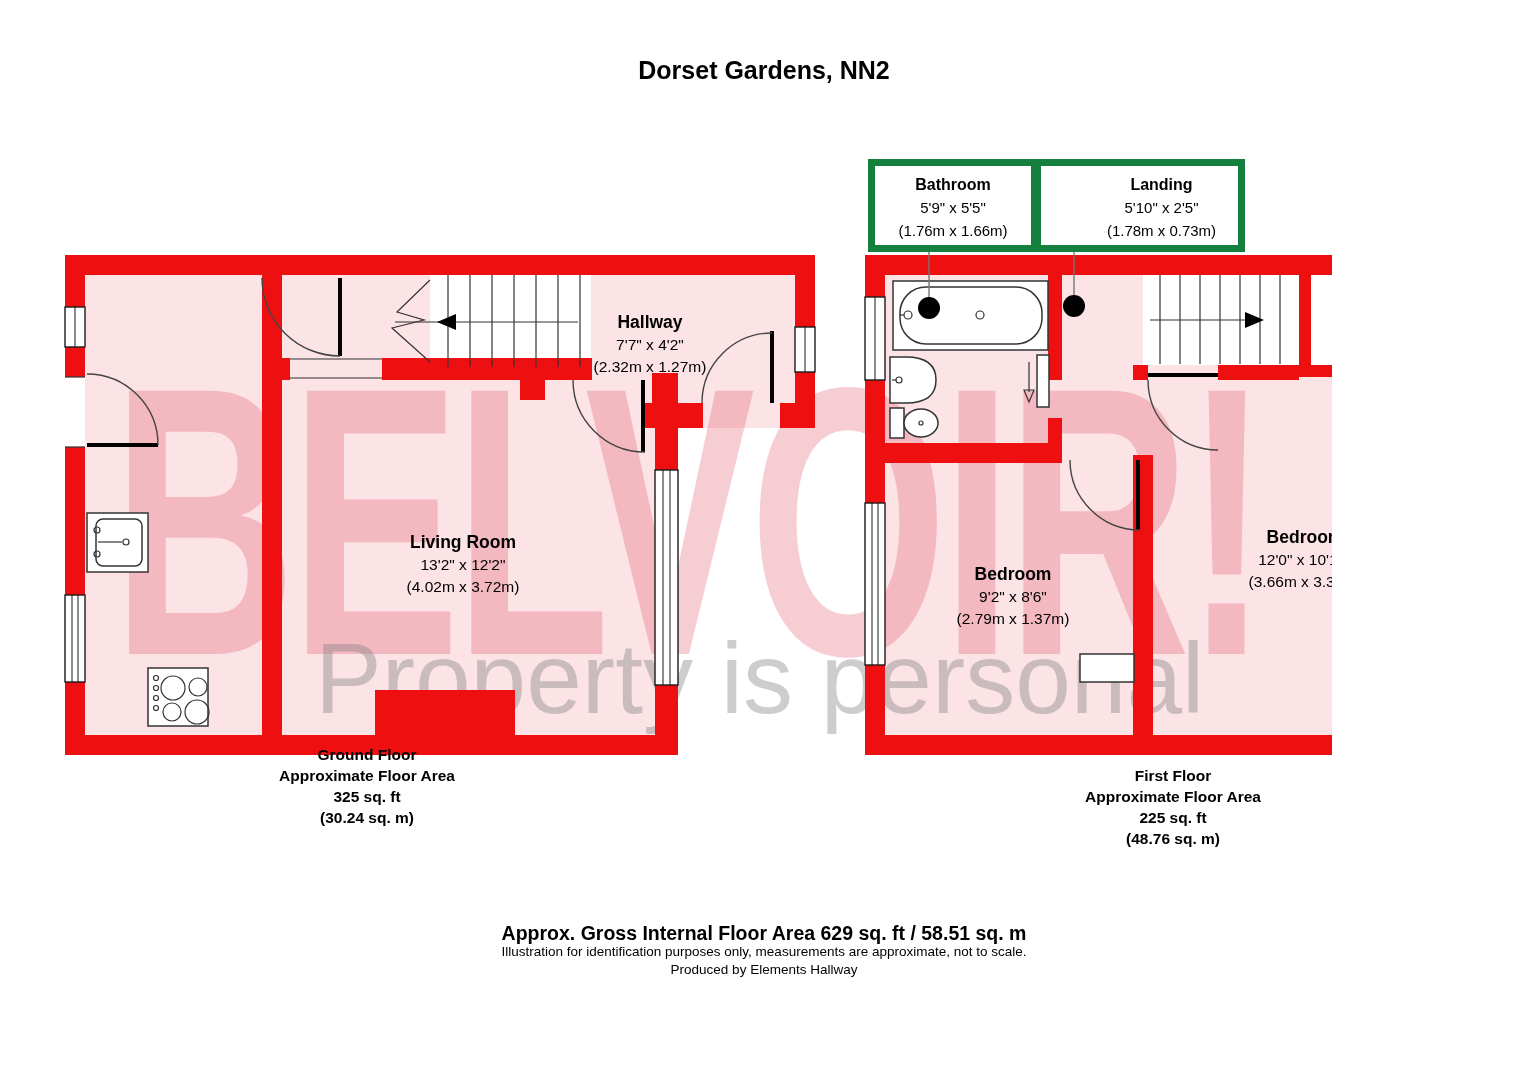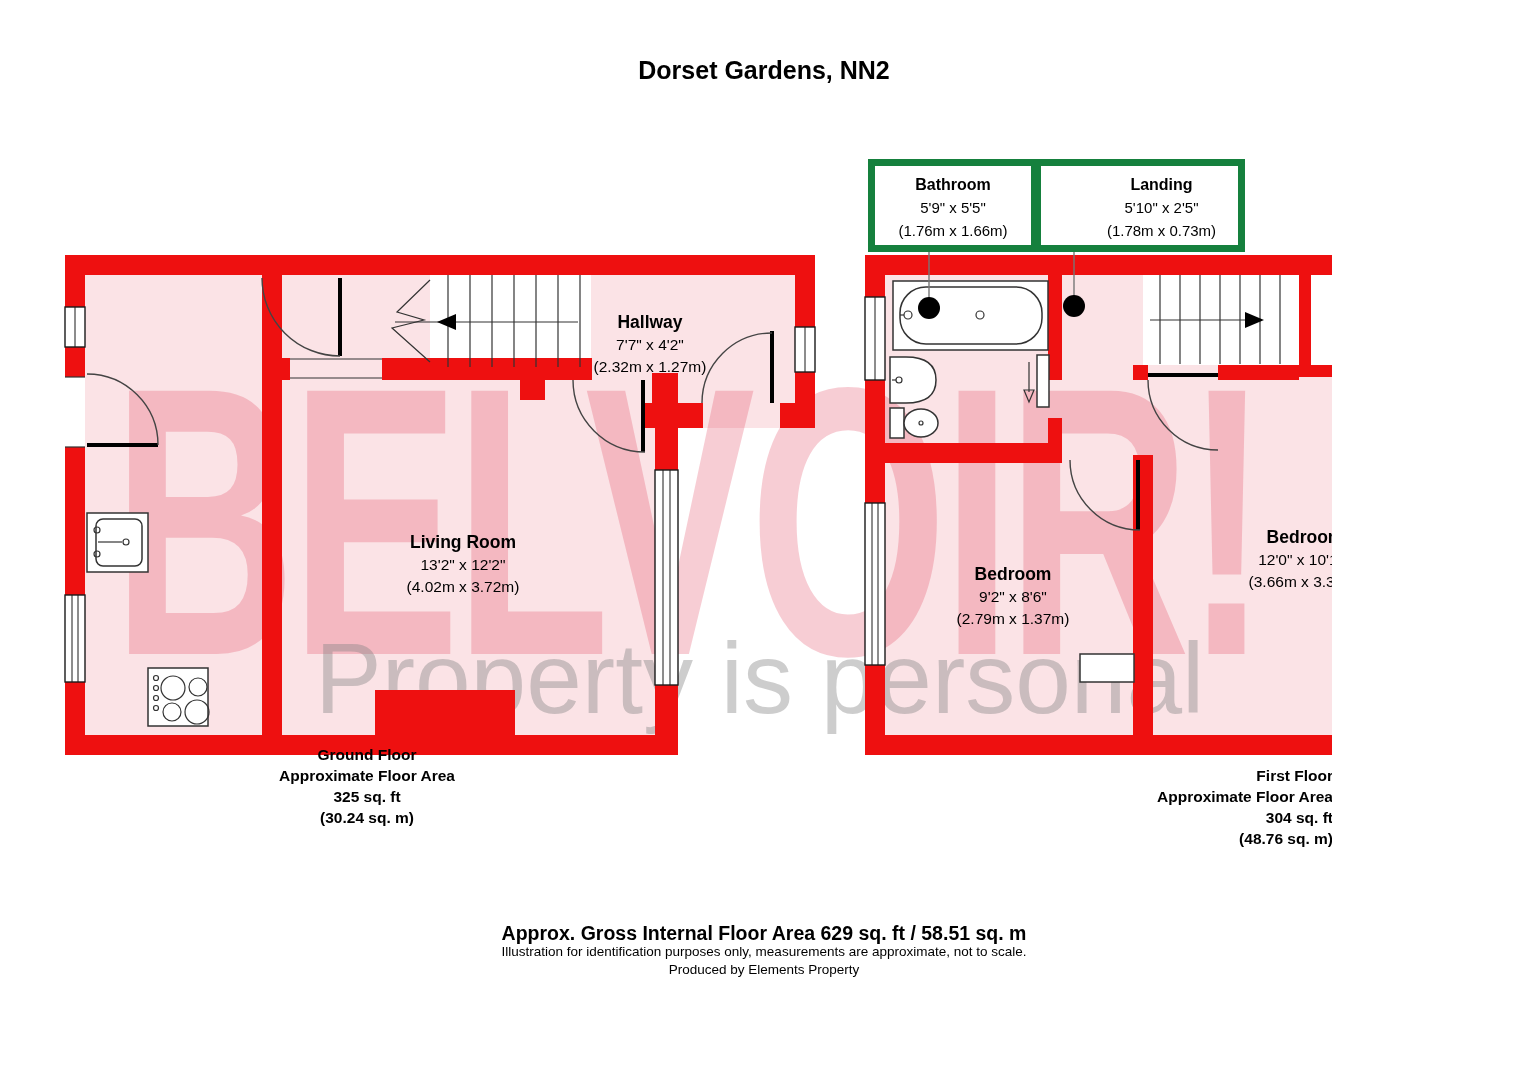--- a/index.html
+++ b/index.html
@@ -283,24 +283,24 @@
     <div class="rdim">12'0" x 10'10"</div>
     <div class="rdim">(3.66m x 3.31m)</div>
   </div>
 
   <div class="floor-caption" style="left:367px;top:744px;">
     <div>Ground Floor</div>
     <div>Approximate Floor Area</div>
     <div>325 sq. ft</div>
     <div>(30.24 sq. m)</div>
   </div>
-  <div class="floor-caption" style="left:1173px;top:765px;text-align:right;">
+  <div class="floor-caption" style="left:1173px;top:765px;">
     <div>First Floor</div>
     <div>Approximate Floor Area</div>
-    <div>304 sq. ft</div>
+    <div>225 sq. ft</div>
     <div>(48.76 sq. m)</div>
   </div>
 
   <div class="footer f1">Approx. Gross Internal Floor Area 629 sq. ft / 58.51 sq. m</div>
   <div class="footer f2">Illustration for identification purposes only, measurements are approximate, not to scale.</div>
-  <div class="footer f3">Produced by Elements Property</div>
+  <div class="footer f3">Produced by Elements Hallway</div>
 
 </div>
 
 </body></html>

